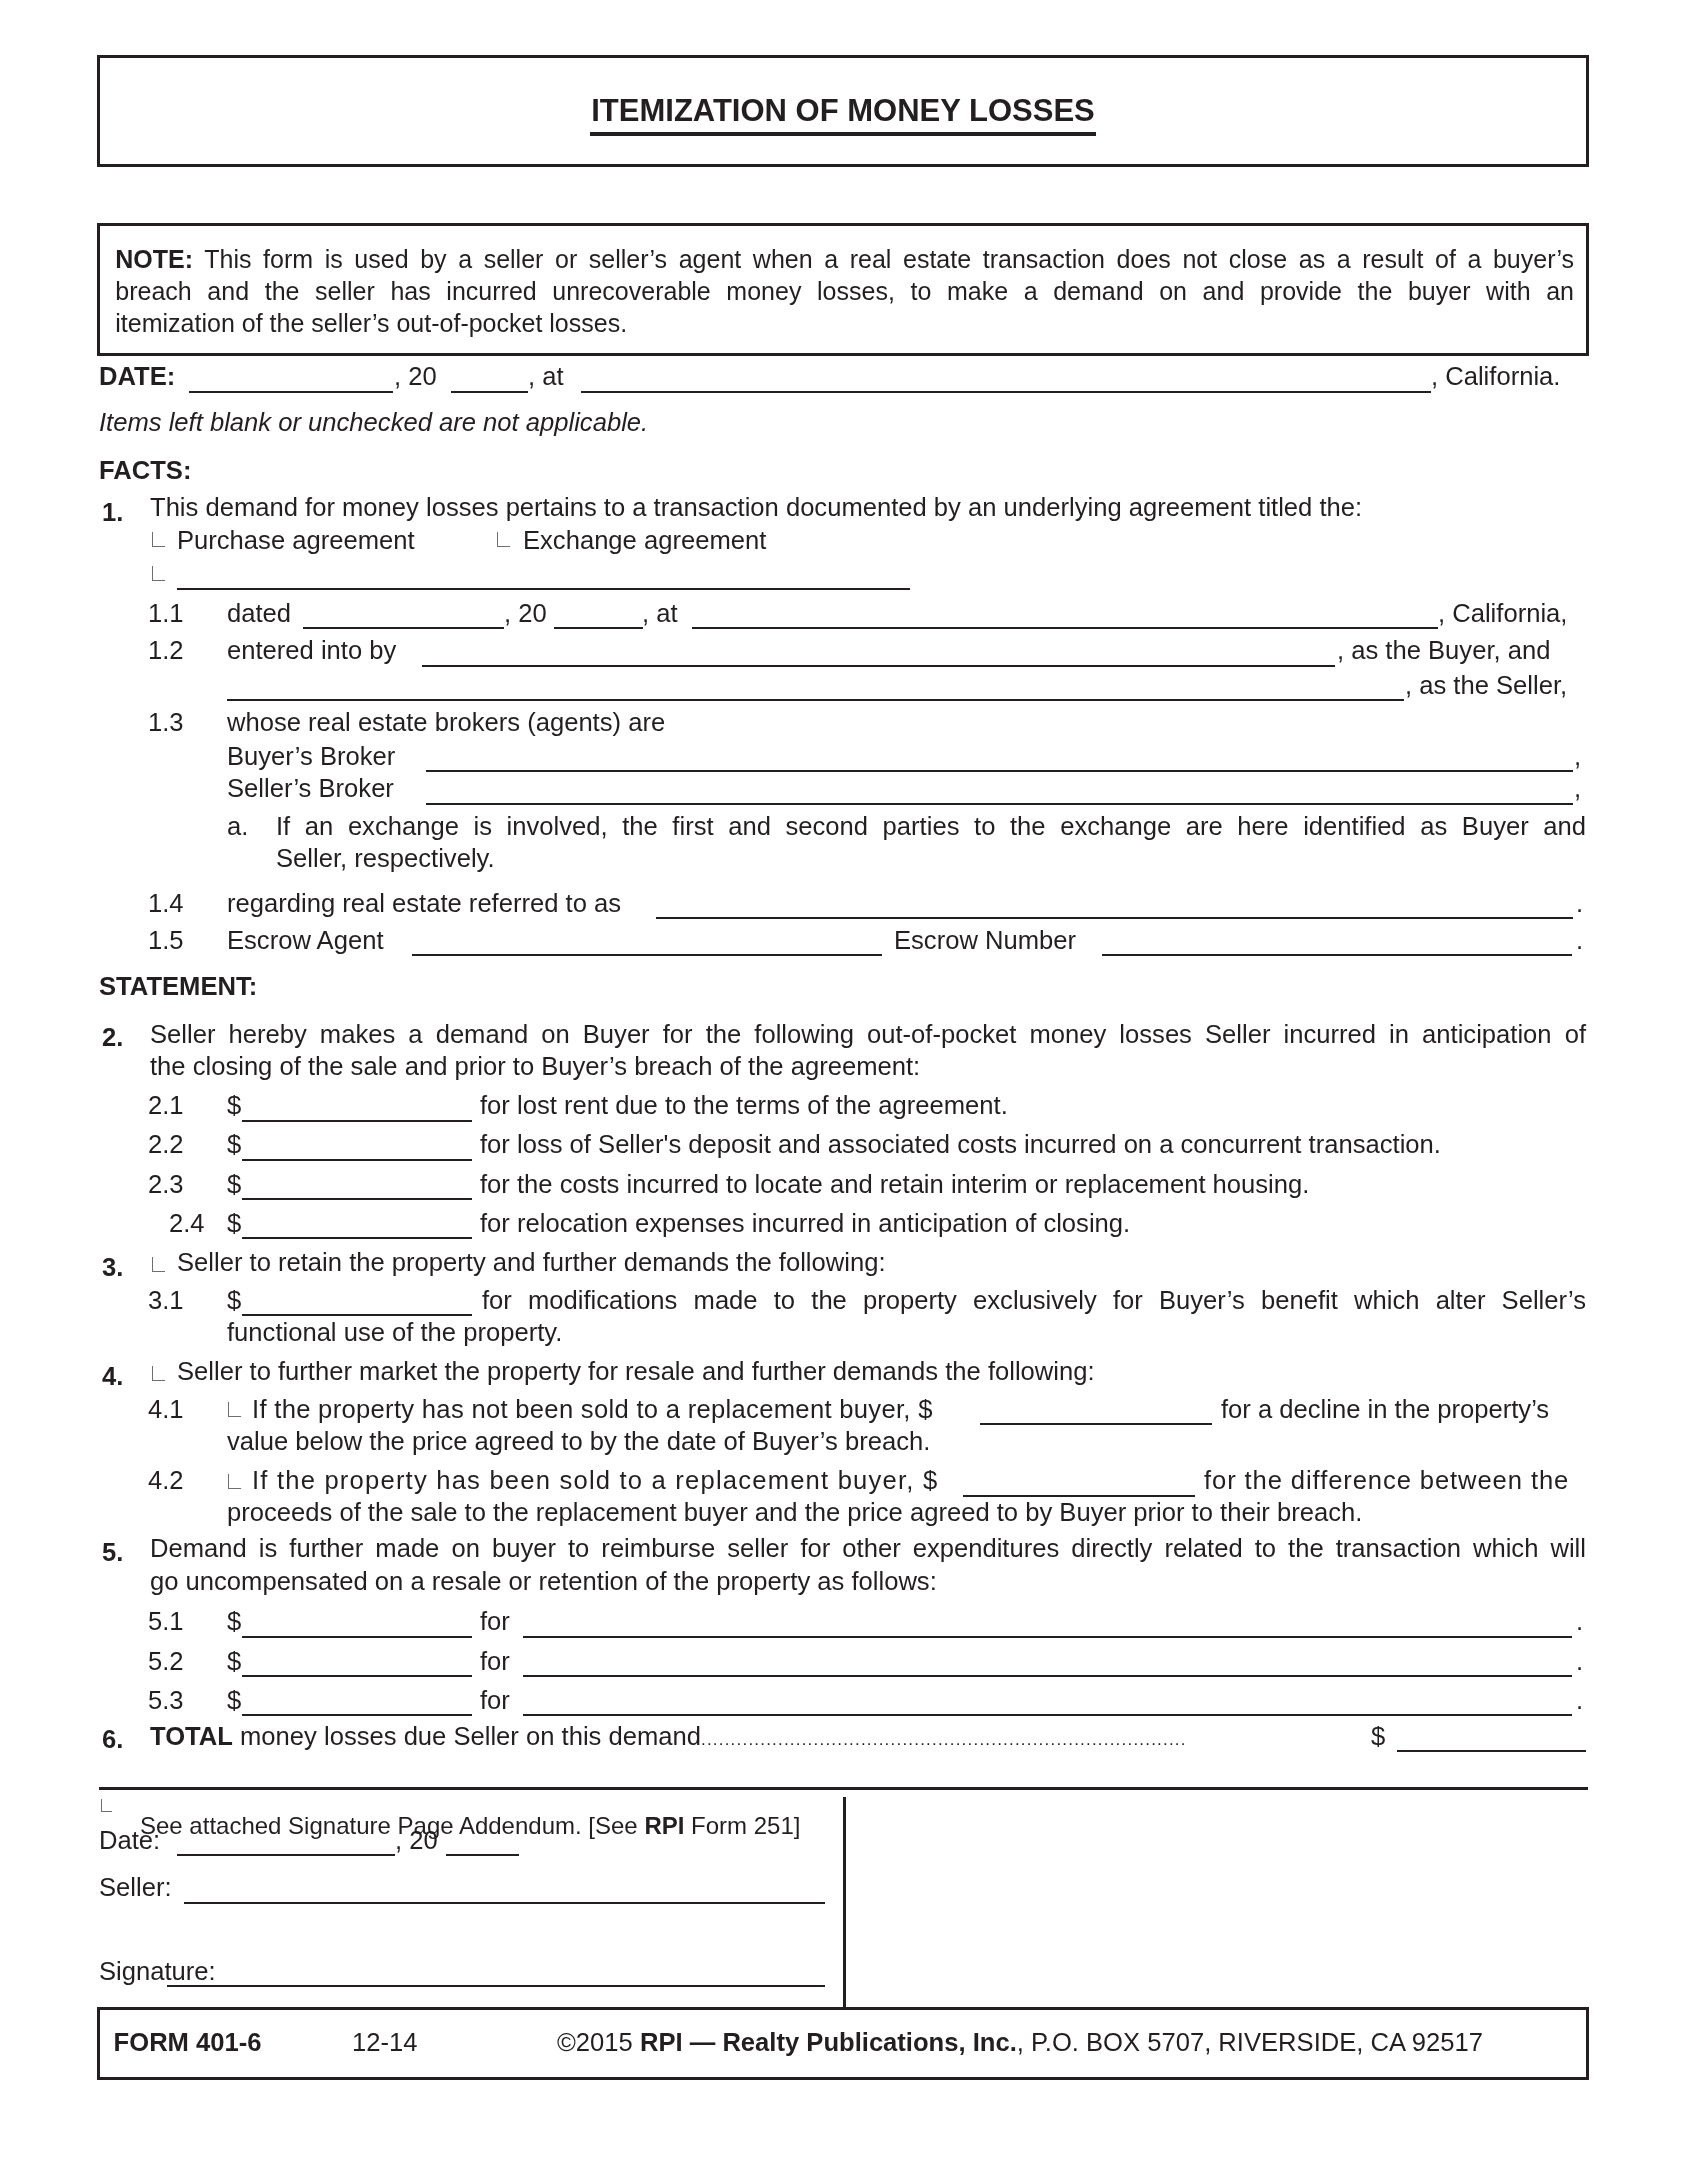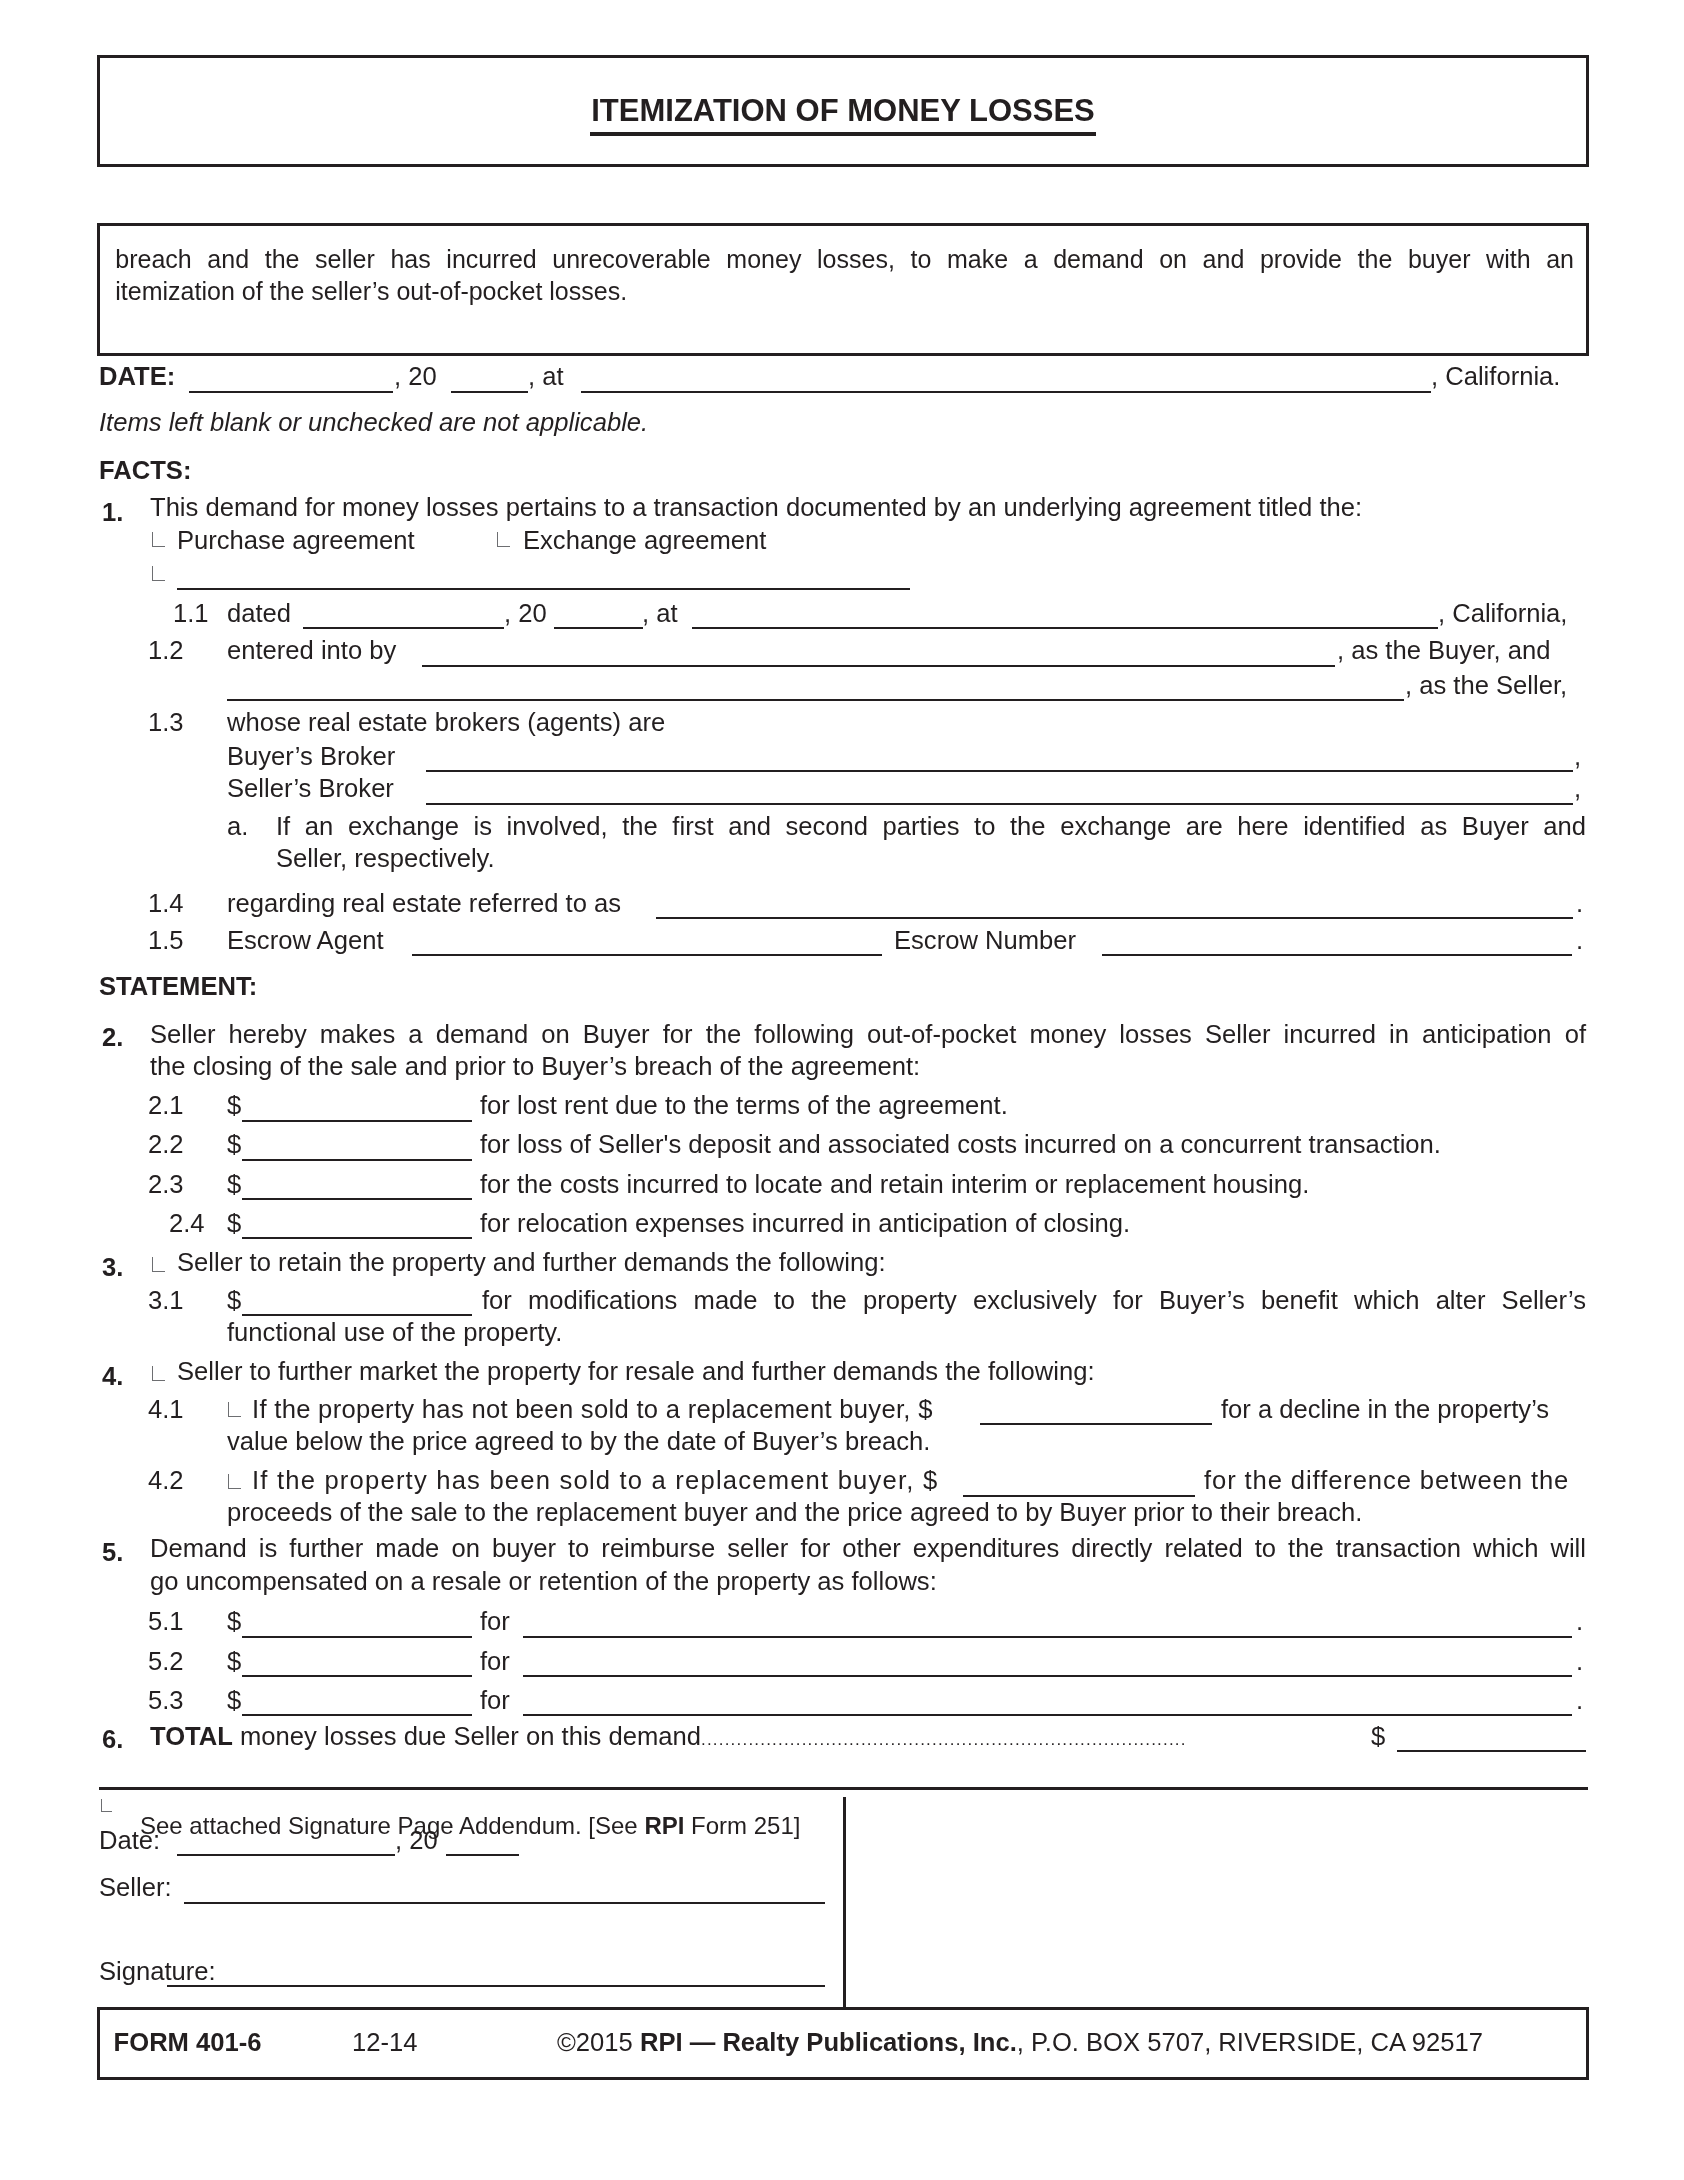--- a/index.html
+++ b/index.html
@@ -20,20 +20,21 @@
 <body>
 
 <div class="box" style="left:97px;top:55px;width:1492px;height:112px;">
   <div class="abs" style="left:0;right:0;top:34px;text-align:center;">
     <span style="display:inline-block;font-size:31px;font-weight:bold;line-height:37px;border-bottom:4.3px solid #231f20;padding:0 1.7px 3.4px 1.7px;">ITEMIZATION OF MONEY LOSSES</span>
   </div>
 </div>
 
 <div class="box" style="left:97px;top:223px;width:1492px;height:133px;">
   <div class="abs wrap" style="left:15.3px;right:12px;top:17px;font-size:25px;line-height:32px;">
+    <div class="just"><span class="b">NOTE:</span> <span>This form is used by a seller or seller’s agent when a real estate transaction does not close as a result of a buyer’s</span></div>
     <div class="just">breach and the seller has incurred unrecoverable money losses, to make a demand on and provide the buyer with an</div>
     <div>itemization of the seller’s out-of-pocket losses.</div>
   </div>
 </div>
 
 <div class="t b" style="left:99px;top:361px;">DATE:</div>
 <div class="line" style="left:189px;top:365px;width:204px;height:25.6px;"></div>
 <div class="t" style="left:394px;top:361px;">, 20</div>
 <div class="line" style="left:451px;top:365px;width:77px;height:25.6px;"></div>
 <div class="t" style="left:528px;top:361px;">, at</div>
@@ -47,21 +48,21 @@
 <div class="t num" style="left:102px;top:497px;">1.</div>
 <div class="t" style="left:150px;top:492px;">This demand for money losses pertains to a transaction documented by an underlying agreement titled the:</div>
 
 <div class="cb" style="left:152px;top:532px;"></div>
 <div class="t" style="left:177px;top:525px;">Purchase agreement</div>
 <div class="cb" style="left:497px;top:532px;"></div>
 <div class="t" style="left:523px;top:525px;">Exchange agreement</div>
 <div class="cb" style="left:152px;top:566px;"></div>
 <div class="line" style="left:177px;top:566px;width:733px;height:22px;"></div>
 
-<div class="t" style="left:148px;top:598px;margin-left:25px;">1.1</div>
+<div class="t" style="left:148px;top:598px;">1.1</div>
 <div class="t" style="left:227px;top:598px;">dated</div>
 <div class="line" style="left:303px;top:601px;width:201px;height:25.6px;"></div>
 <div class="t" style="left:504px;top:598px;">, 20</div>
 <div class="line" style="left:554px;top:601px;width:89px;height:25.6px;"></div>
 <div class="t" style="left:642px;top:598px;">, at</div>
 <div class="line" style="left:692px;top:601px;width:746px;height:25.6px;"></div>
 <div class="t" style="left:1438px;top:598px;">, California,</div>
 
 <div class="t" style="left:148px;top:635px;">1.2</div>
 <div class="t" style="left:227px;top:635px;">entered into by</div>

